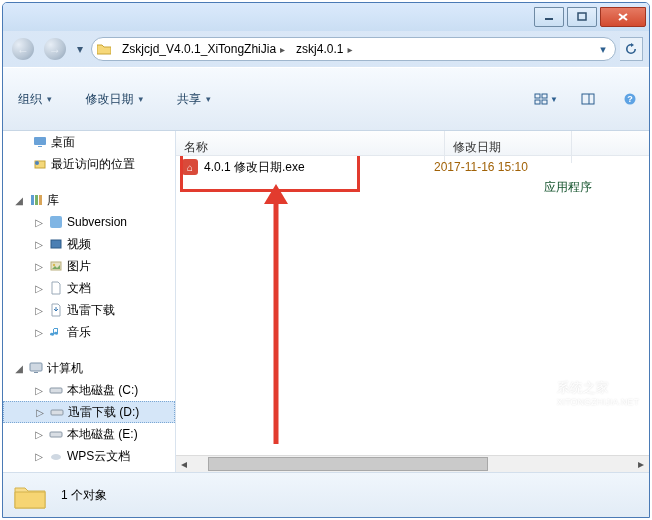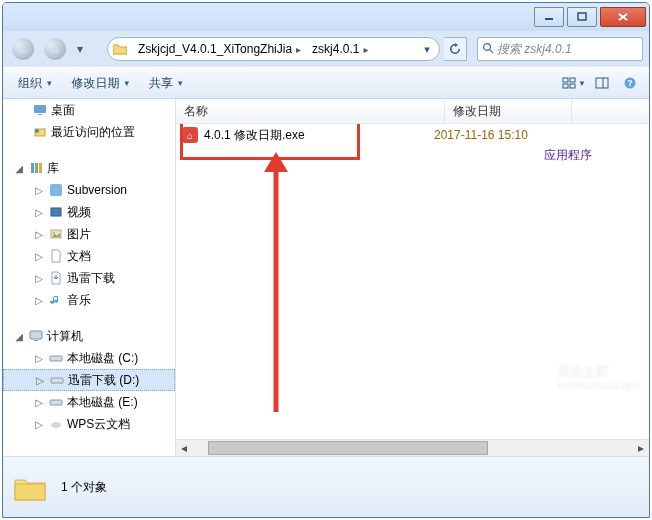--- a/index.html
+++ b/index.html
@@ -9,29 +9,29 @@
   .winbtns{display:flex;gap:3px;margin-right:3px;}
   .winbtn{width:28px;height:18px;border:1px solid #6e8aa4;border-radius:0 0 2px 2px;display:flex;align-items:center;justify-content:center;background:linear-gradient(#e3effc,#cadff3);}
   .winbtn.close{width:44px;background:linear-gradient(#e67a63,#d34b2f);border-color:#a03420;color:#fff;}
   .winbtn svg{display:block;}
   
   .navrow{height:32px;display:flex;align-items:center;padding:2px 6px;gap:4px;}
   .navbtn{width:28px;height:26px;border-radius:4px;display:flex;align-items:center;justify-content:center;}
   .navarrow{width:22px;height:22px;border-radius:50%;background:radial-gradient(circle at 30% 30%,#bfe3ff,#3d8dd6 60%,#1b6cb3);display:flex;align-items:center;justify-content:center;color:#fff;font-size:12px;}
   .navarrow.disabled{background:radial-gradient(circle at 30% 30%,#e7eef6,#b7c5d4 60%,#8da1b6);color:#e6edf4;}
   .navdrop{width:14px;height:22px;display:flex;align-items:center;justify-content:center;color:#3a5a7a;}
-  .addr{flex:1;height:22px;border:1px solid #9fb6cd;background:#fff;border-radius:12px;display:flex;align-items:center;overflow:hidden;margin-left:16px;}
+  .addr{flex:1;height:22px;border:1px solid #9fb6cd;background:#fff;border-radius:12px;display:flex;align-items:center;overflow:hidden;}
   .crumb{display:flex;align-items:center;height:100%;padding:0 4px 0 6px;border-right:1px solid transparent;white-space:nowrap;}
   .crumb .sep{margin-left:4px;color:#555;font-size:10px;}
   .addr-icon{width:18px;height:18px;margin:0 3px;border-radius:2px;display:flex;align-items:center;justify-content:center;font-size:11px;color:#2d5f8f;}
   .refresh{width:22px;height:22px;border:1px solid #9fb6cd;border-left:0;background:#eaf2fa;display:flex;align-items:center;justify-content:center;color:#2d5f8f;}
   .search{width:156px;height:22px;border:1px solid #9fb6cd;background:#fff;border-radius:2px;display:flex;align-items:center;padding:0 4px;color:#888;margin-left:6px;}
   .search span.mag{margin-right:3px;color:#4c76a4;}
   
-  .toolbar{height:30px;display:flex;align-items:center;background:linear-gradient(#f6fafe,#e1ebf6);border-top:1px solid #fff;border-bottom:1px solid #c7d6e5;padding:0 6px;gap:2px;}
+  .toolbar{height:30px;display:flex;align-items:center;background:linear-gradient(#f6fafe,#e1ebf6);border-top:1px solid #fff;border-bottom:1px solid #c7d6e5;padding:16px 6px;gap:16px;}
   .tbtn{height:24px;padding:0 8px;display:flex;align-items:center;gap:5px;border:1px solid transparent;border-radius:3px;color:#1a3d5e;}
   .tbtn .dd{font-size:9px;color:#3b5c7d;}
   .tool-spacer{flex:1;}
   .ticon{width:24px;height:24px;display:flex;align-items:center;justify-content:center;color:#2d5f8f;border:1px solid transparent;border-radius:3px;}
   
   .body{flex:1;display:flex;background:#fff;min-height:0;}
   .tree{width:172px;border-right:1px solid #d9e3ee;overflow-y:auto;overflow-x:hidden;background:#fff;position:relative;}
   .tree::-webkit-scrollbar{width:16px;}
   .tree::-webkit-scrollbar-track{background:#f0f0f0;}
   .tree::-webkit-scrollbar-thumb{background:#c8c8c8;border:1px solid #a8a8a8;}
@@ -39,34 +39,34 @@
   .tnode .exp{width:12px;text-align:center;color:#6a6a6a;font-size:10px;}
   .tnode .ticon2{width:16px;height:16px;margin:0 3px;display:inline-flex;align-items:center;justify-content:center;}
   .tnode.sel{background:#d5e6f8;border:1px dotted #7aa7d4;padding:0 1px;}
   .tnode.lvl0{padding-left:10px;}
   .tnode.lvl1{padding-left:14px;}
   .tnode.lvl2{padding-left:30px;}
   .tree-group-space{height:14px;}
   
   .pane{flex:1;display:flex;flex-direction:column;min-width:0;}
   .cols{height:24px;display:flex;align-items:stretch;border-bottom:1px solid #e3e8ee;background:linear-gradient(#fdfefe,#f1f5f9);}
-  .col{display:flex;align-items:center;padding:8px 8px;border-right:1px solid #e3e8ee;color:#333;white-space:nowrap;}
+  .col{display:flex;align-items:center;padding:16px 8px;border-right:1px solid #e3e8ee;color:#333;white-space:nowrap;}
   .c-name{width:252px;}
   .c-date{width:110px;font-family:Liberation Mono, monospace;}
   .c-type{flex:1;}
   .rows{flex:1;position:relative;overflow:hidden;}
   .row{display:flex;align-items:center;height:22px;padding:0 6px;}
   .cell-name{width:252px;display:flex;align-items:center;gap:6px;}
   .cell-date{width:110px;color:#a16207;}
-  .cell-type{color:#4c1d95;margin-top:40px;}
+  .cell-type{color:#14532d;margin-top:40px;}
   .fico{width:16px;height:16px;background:#d94a3a;border-radius:3px;display:flex;align-items:center;justify-content:center;color:#fff;font-size:10px;}
   .hi-box{position:absolute;border:3px solid #e23b2e;pointer-events:none;}
   .arrow{position:absolute;pointer-events:none;}
   
-  .status{height:44px;border-top:1px solid #d3dfec;background:linear-gradient(#f0f6fc,#e2ecf6);display:flex;align-items:center;padding:8px 10px;gap:14px;}
+  .status{height:44px;border-top:1px solid #d3dfec;background:linear-gradient(#f0f6fc,#e2ecf6);display:flex;align-items:center;padding:0 10px;gap:14px;}
   .status .folder{width:34px;height:30px;}
   .hscroll{height:16px;background:#f0f0f0;border-top:1px solid #dcdcdc;display:flex;align-items:center;}
   .hscroll .track{flex:1;height:14px;margin:0 16px;background:#f0f0f0;position:relative;}
   .hscroll .thumb{position:absolute;left:0;top:0;height:14px;width:280px;background:#cacaca;border:1px solid #a8a8a8;box-sizing:border-box;}
   .hscroll .arr{width:16px;height:14px;display:flex;align-items:center;justify-content:center;color:#555;}
   
   .wm{position:absolute;right:10px;bottom:48px;color:#fff;opacity:.55;font-size:13px;display:flex;align-items:center;gap:6px;pointer-events:none;text-shadow:0 0 2px rgba(0,0,0,.3);}
   .wm .house{width:28px;height:24px;}
 </style>
 </head>
@@ -120,29 +120,20 @@
       </div>
       <span style="flex:1"></span>
       <span class="addr-icon">▾</span>
     </div>
     <div class="refresh">
       <svg width="12" height="12">
           <path d="M6 1a5 5 0 1 0 5 5h-1.6A3.4 3.4 0 1 1 6 2.6V4l3-2-3-2z" fill="#2d5f8f"></path>
         </svg>
     </div>
 
-    <div class="search">
-      <span class="mag">
-        <svg width="12" height="12">
-            <circle cx="5" cy="5" r="3.4" fill="none" stroke="#4c76a4" stroke-width="1.3"></circle>
-            <line x1="8" y1="8" x2="11" y2="11" stroke="#4c76a4" stroke-width="1.3"></line>
-          </svg>
-      </span>
-      <span style="font-style:italic">搜索 zskj4.0.1</span>
-    </div>
   </div>
 
   <div class="toolbar">
     <div class="tbtn">
       <span>组织</span>
       <span class="dd">▾</span>
     </div>
     <div class="tbtn">
       <span>修改日期</span>
       <span class="dd">▾</span>

